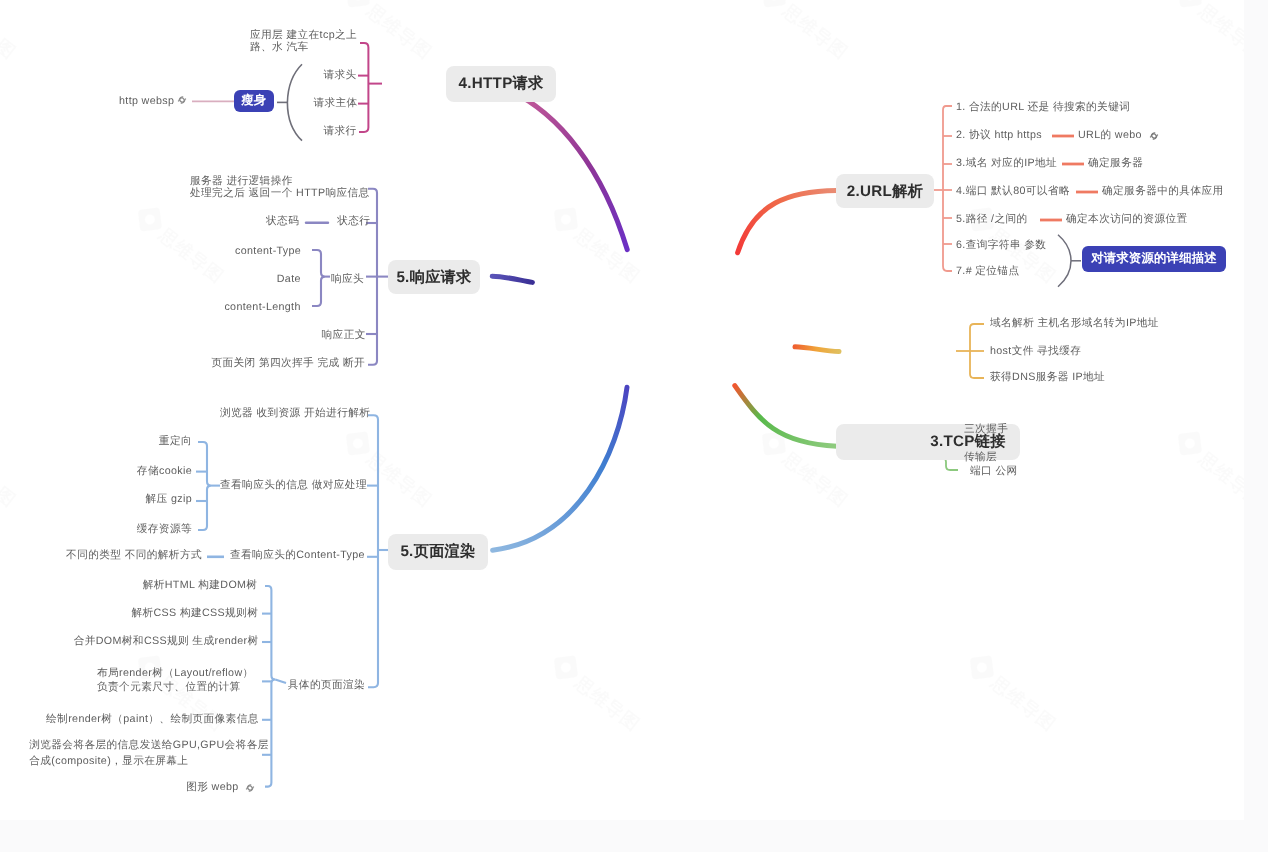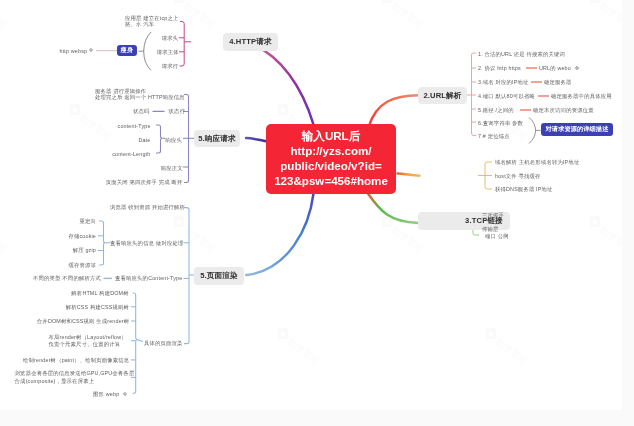--- a/index.html
+++ b/index.html
@@ -216,26 +216,20 @@
         <path d="M131,321 L135.7,321"></path>
         <path d="M131,340.7 L135.7,340.7"></path>
         <path d="M131,359.9 L135.7,359.9"></path>
         <path d="M131,377.4 L135.7,377.4"></path>
       </g>
       <g fill="none" stroke="#8fb5e2" stroke-width="1.3" stroke-linecap="butt">
         <path d="M103.5,278.4 L112,278.4"></path>
       </g>
     </svg>
 
-    <div class="center" style="left:266px;top:124px;width:130px;height:70px;">
-      <div>输入URL后</div>
-      <div>http://yzs.com/</div>
-      <div>public/video/v?id=</div>
-      <div>123&amp;psw=456#home</div>
-    </div>
 
     <div class="node" style="left:418px;top:87px;width:49px;height:17px;">
       <span>2.URL解析</span>
     </div>
 
     <div class="leaf r" style="left:478px;top:54px;">1. 合法的URL 还是 待搜索的关键词</div>
     <div class="leaf r" style="left:478px;top:68px;">2. 协议 http https</div>
     <div class="leaf r" style="left:478px;top:82px;">3.域名 对应的IP地址</div>
     <div class="leaf r" style="left:478px;top:96px;">4.端口 默认80可以省略</div>
     <div class="leaf r" style="left:478px;top:110px;">5.路径 /之间的</div>

